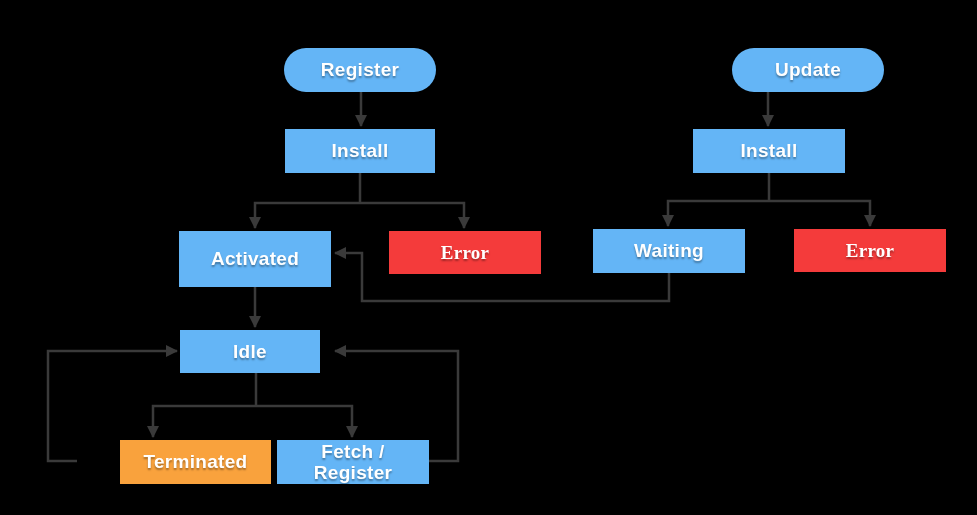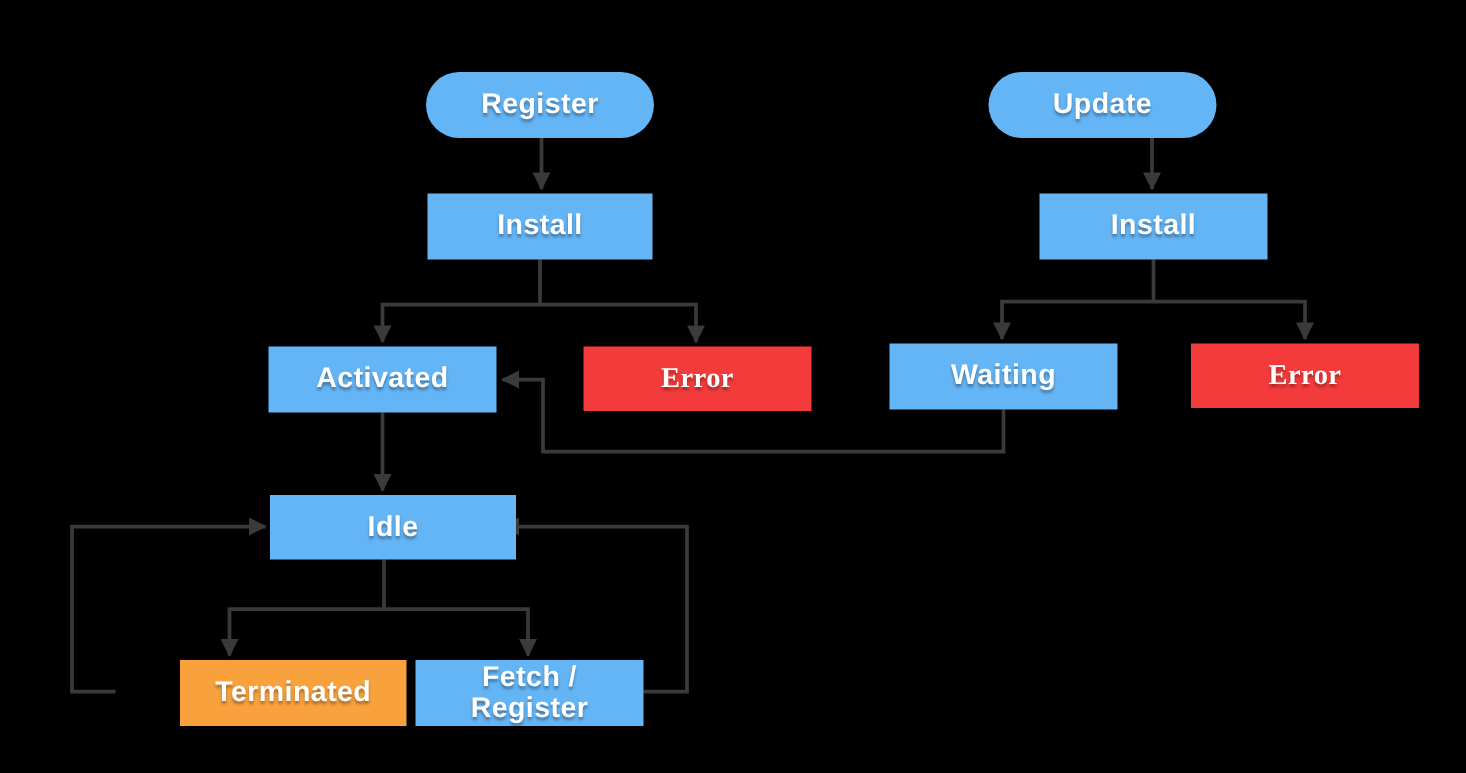--- a/index.html
+++ b/index.html
@@ -58,49 +58,49 @@
       <path d="M256,406 L352,406 L352,437" marker-end="url(#arw)"></path>
       <path d="M77,461 L48,461 L48,351 L177,351" marker-end="url(#arw)"></path>
       <path d="M429,461 L458,461 L458,351 L335,351" marker-end="url(#arw)"></path>
     </g>
   </svg>
 
   <div class="node blue pill" style="left:284px; top:48px; width:152px; height:44px;">
     <span>Register</span>
   </div>
 
-  <div class="node blue pill" style="left:659px; top:48px; width:152px; height:44px;justify-content:center;">
+  <div class="node blue pill" style="left:732px; top:48px; width:152px; height:44px;justify-content:center;">
     <span>Update</span>
   </div>
 
   <div class="node blue" style="left:285px; top:129px; width:150px; height:44px;">
     <span>Install</span>
   </div>
 
   <div class="node blue" style="left:693px; top:129px; width:152px; height:44px;">
     <span>Install</span>
   </div>
 
-  <div class="node blue" style="left:179px; top:231px; width:152px; height:44px;">
+  <div class="node blue" style="left:179px; top:231px; width:152px; height:56px;">
     <span>Activated</span>
   </div>
 
   <div class="node red" style="left:389px; top:231px; width:152px; height:43px;">
     <span>Error</span>
   </div>
 
   <div class="node blue" style="left:593px; top:229px; width:152px; height:44px;">
     <span>Waiting</span>
   </div>
 
   <div class="node red" style="left:794px; top:229px; width:152px; height:43px;">
     <span>Error</span>
   </div>
 
-  <div class="node blue" style="left:180px; top:330px; width:164px; height:43px;">
+  <div class="node blue" style="left:180px; top:330px; width:140px; height:43px;">
     <span>Idle</span>
   </div>
 
   <div class="node orange" style="left:77px; top:440px; width:151px; height:44px;">
     <span>Terminated</span>
   </div>
 
   <div class="node blue" style="left:277px; top:440px; width:152px; height:44px;">
     <span class="two-line">
       <span>Fetch /</span><br>

